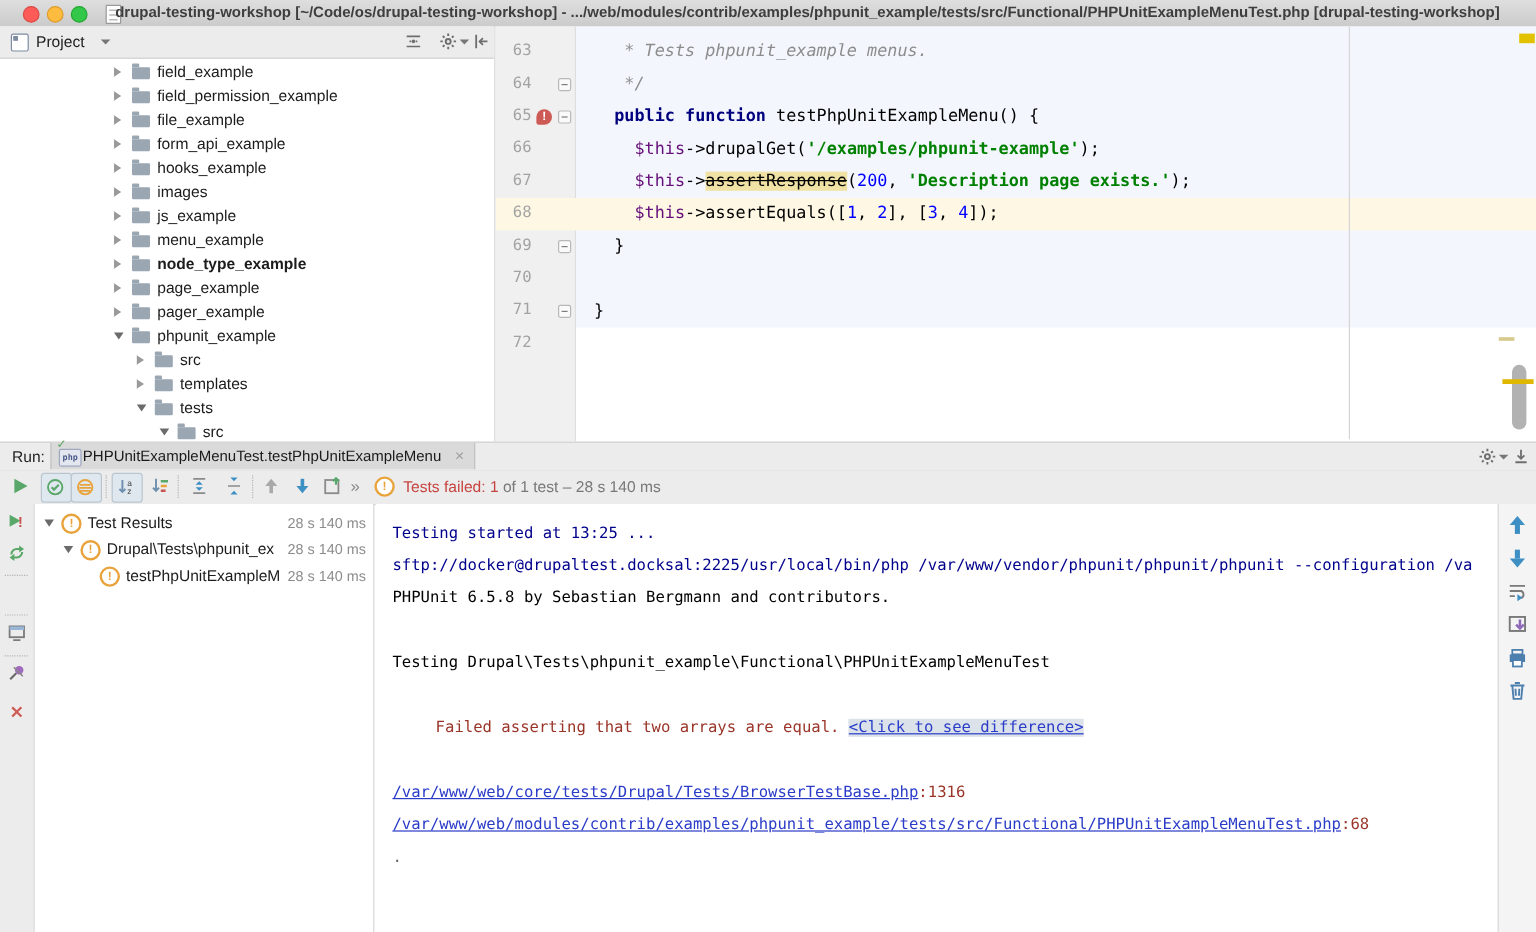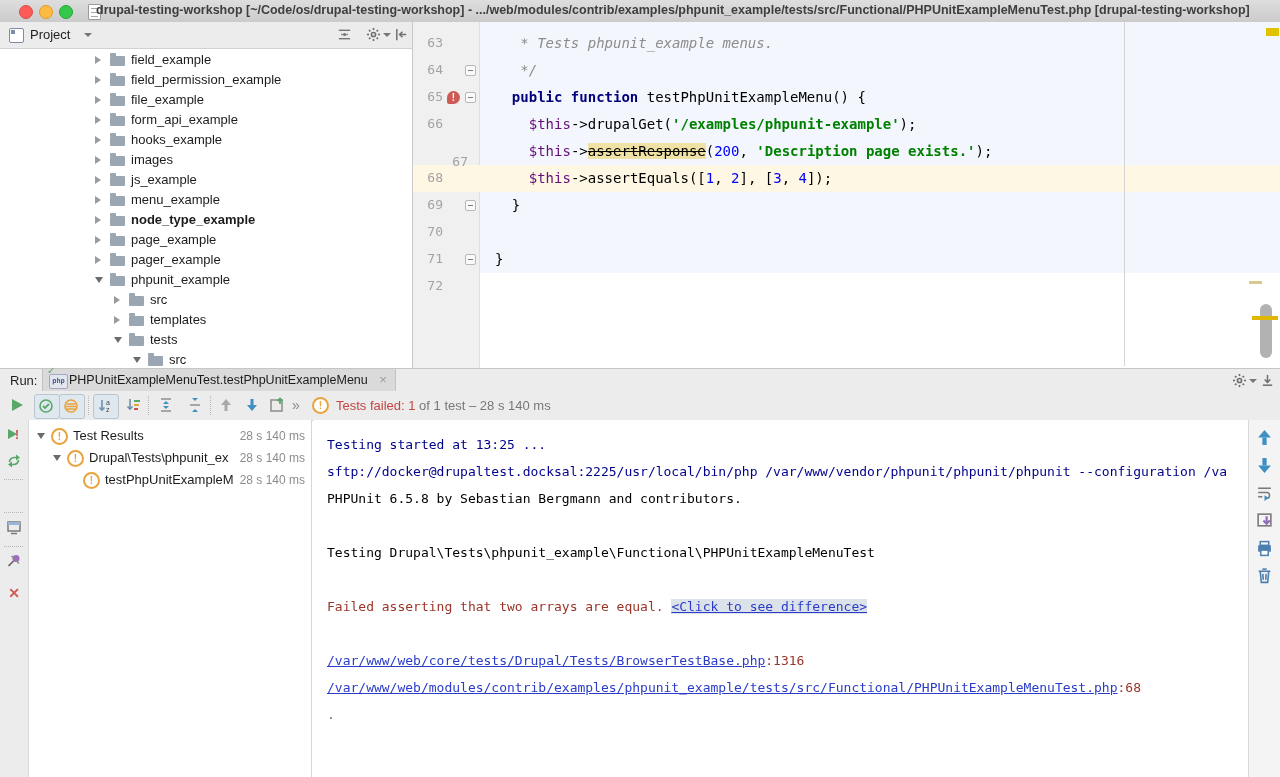--- a/index.html
+++ b/index.html
@@ -265,21 +265,21 @@
       </span>
       <div class="code-line" style="top: 35px;"><span class="tk-comment">   */</span></div>
       <div class="ln" style="top: 67px;">65</div>
       <span class="errgut" style="top: 69px;">!</span>
       <span class="fold" style="top: 70px;">
         <i></i>
       </span>
       <div class="code-line" style="top: 62px;"><span>  </span><span class="tk-kw">public function</span><span> testPhpUnitExampleMenu() {</span></div>
       <div class="ln" style="top: 94px;">66</div>
       <div class="code-line" style="top: 89px;"><span>    </span><span class="tk-var">$this</span><span>-&gt;drupalGet(</span><span class="tk-str">'/examples/phpunit-example'</span><span>);</span></div>
-      <div class="ln" style="top: 132px; padding-left: 25px;">67</div>
+      <div class="ln" style="top: 121px;">67</div>
       <div class="code-line" style="top: 116px;"><span>    </span><span class="tk-var">$this</span><span>-&gt;</span><span class="tk-dep">assertResponse</span><span>(</span><span class="tk-num">200</span><span>, </span><span class="tk-str">'Description page exists.'</span><span>);</span></div>
       <div class="ln" style="top: 148px;">68</div>
       <div class="code-line" style="top: 143px;"><span>    </span><span class="tk-var">$this</span><span>-&gt;assertEquals([</span><span class="tk-num">1</span><span>, </span><span class="tk-num">2</span><span>], [</span><span class="tk-num">3</span><span>, </span><span class="tk-num">4</span><span>]);</span></div>
       <div class="ln" style="top: 175px;">69</div>
       <span class="fold" style="top: 178px;">
         <i></i>
       </span>
       <div class="code-line" style="top: 170px;"><span>  }</span></div>
       <div class="ln" style="top: 202px;">70</div>
       <div class="code-line" style="top: 197px;"></div>
@@ -483,21 +483,21 @@
     </div>
   <div id="tree-split"></div>
 
   <div id="console">
       <div class="con-line" style="top: 11px;"><span class="ck-sys">Testing started at 13:25 ...</span></div>
       <div class="con-line" style="top: 38px; text-align: center;"><span class="ck-sys">sftp://docker@drupaltest.docksal:2225/usr/local/bin/php /var/www/vendor/phpunit/phpunit/phpunit --configuration /va</span></div>
       <div class="con-line" style="top: 65px;"><span class="ck-plain">PHPUnit 6.5.8 by Sebastian Bergmann and contributors.</span></div>
       <div class="con-line" style="top: 92px;"></div>
       <div class="con-line" style="top: 119px;"><span class="ck-plain">Testing Drupal\Tests\phpunit_example\Functional\PHPUnitExampleMenuTest</span></div>
       <div class="con-line" style="top: 146px;"></div>
-      <div class="con-line" style="top: 173px;"><span class="ck-err">Failed asserting that two arrays are equal. </span><span class="ck-link ck-hl">&lt;Click to see difference&gt;</span></div>
+      <div class="con-line" style="top: 173px; margin-left: 36px;"><span class="ck-err">Failed asserting that two arrays are equal. </span><span class="ck-link ck-hl">&lt;Click to see difference&gt;</span></div>
       <div class="con-line" style="top: 200px;"></div>
       <div class="con-line" style="top: 227px;"><span class="ck-link">/var/www/web/core/tests/Drupal/Tests/BrowserTestBase.php</span><span class="ck-err">:1316</span></div>
       <div class="con-line" style="top: 254px;"><span class="ck-link">/var/www/web/modules/contrib/examples/phpunit_example/tests/src/Functional/PHPUnitExampleMenuTest.php</span><span class="ck-err">:68</span></div>
       <div class="con-line" style="top: 281px;"><span class="ck-plain ck-dim">.</span></div>
     </div>
 
   <div id="right-strip">
     <span class="rs-ic" style="top:9px">
       <svg width="17" height="17" viewBox="0 0 16 16">
           <g fill="#3d8fc4">

